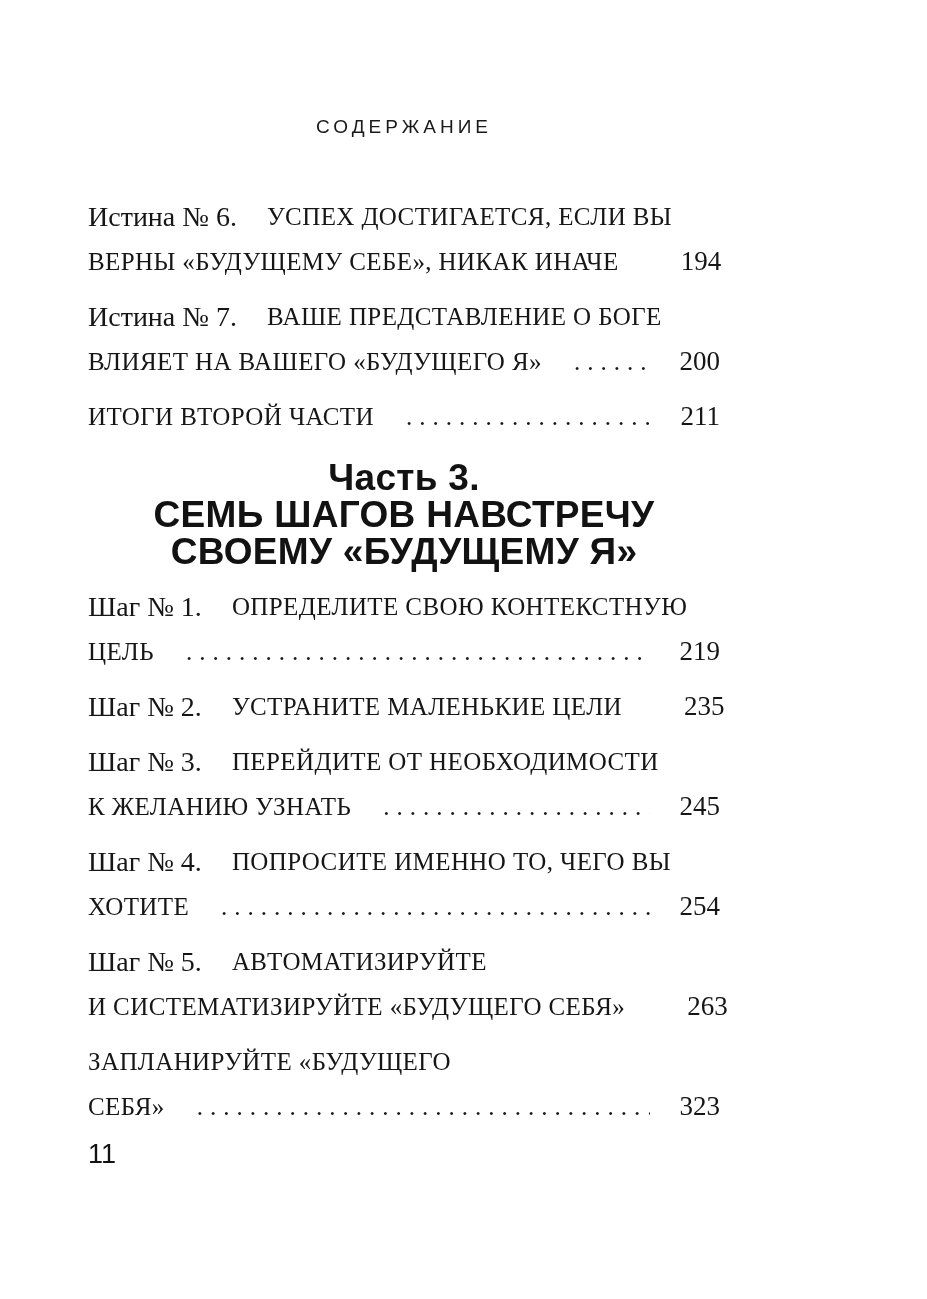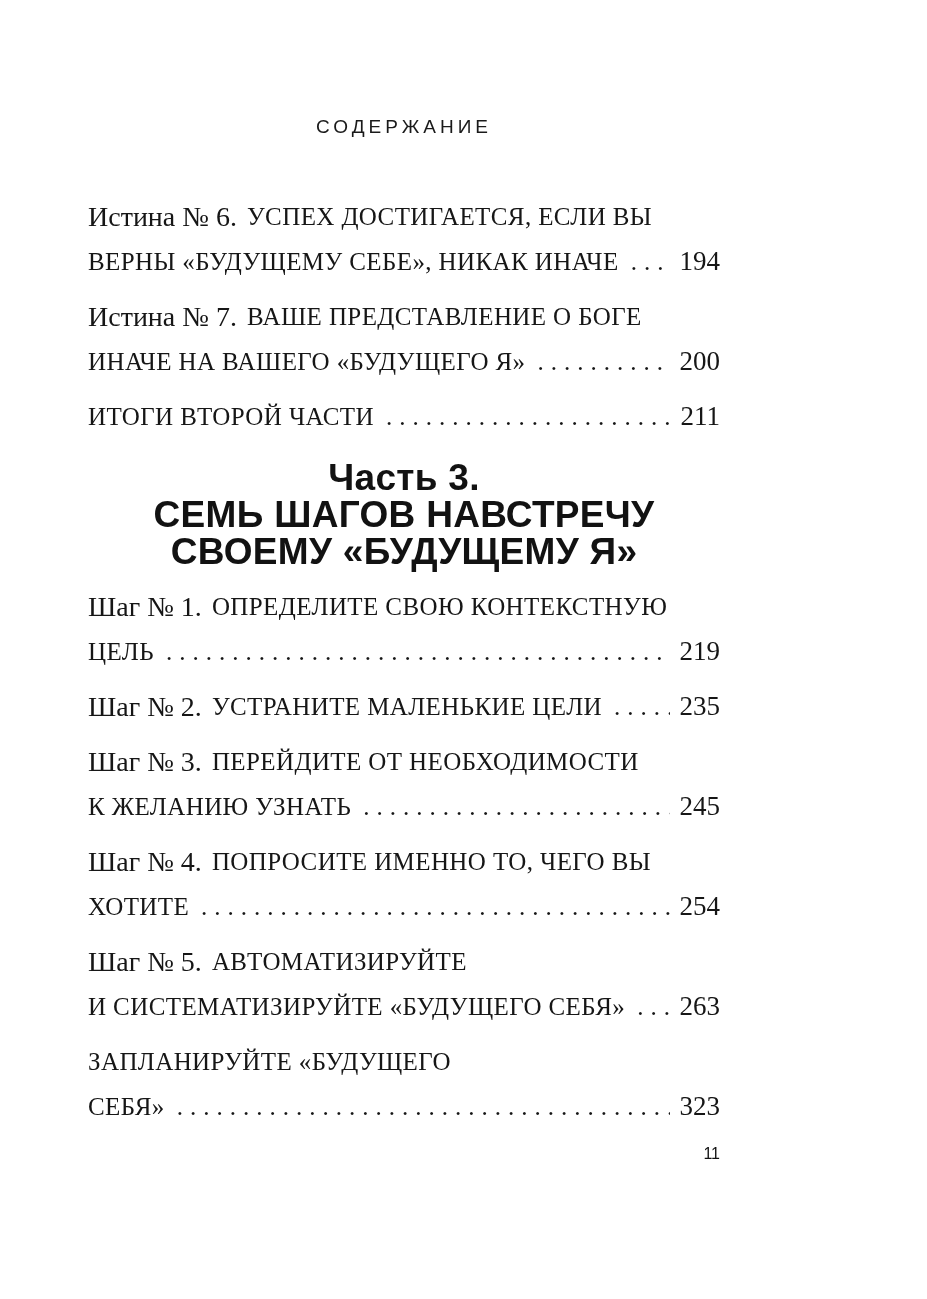--- a/index.html
+++ b/index.html
@@ -30,20 +30,21 @@
     color: #1a1a1a;
   }
   .entries-top { margin-top: 56px; }
   .entry { margin-bottom: 10px; }
   .line {
     display: flex;
     align-items: flex-start;
     font-size: 25px;
     line-height: 45px;
     white-space: pre;
+    gap: 20px;
   }
   .lbl {
     font-size: 28px;
     margin-right: 10px;
   }
   .lbl:empty { margin-right: 0; }
   .caps { letter-spacing: 0.4px; }
   .leader {
     flex: 1 1 0;
     min-width: 0;
@@ -61,23 +62,23 @@
     text-align: center;
     font-family: "Liberation Sans", "DejaVu Sans", sans-serif;
     font-weight: 700;
     font-size: 37px;
     line-height: 37px;
     color: #121212;
     letter-spacing: 0.3px;
   }
   .footer-pagenum {
     margin-top: 8px;
-    text-align: right;
+    text-align: left;
     font-family: "Liberation Sans", "DejaVu Sans", sans-serif;
-    font-size: 16px;
+    font-size: 27px;
     line-height: 30px;
     color: #121212;
   }
 </style>
 </head>
 <body>
 
 <div class="page">
   <div class="content">
 
@@ -92,21 +93,21 @@
         <div class="line">
           <span class="caps">ВЕРНЫ «БУДУЩЕМУ СЕБЕ», НИКАК ИНАЧЕ</span><span class="leader">................................................................................</span><span class="pagenum">194</span>
         </div>
       </div>
 
       <div class="entry">
         <div class="line">
           <span class="lbl">Истина № 7.</span><span class="caps">ВАШЕ ПРЕДСТАВЛЕНИЕ О БОГЕ</span>
         </div>
         <div class="line">
-          <span class="caps">ИНАЧЕ НА ВАШЕГО «БУДУЩЕГО Я»</span><span class="leader">................................................................................</span><span class="pagenum">200</span>
+          <span class="caps">ВЛИЯЕТ НА ВАШЕГО «БУДУЩЕГО Я»</span><span class="leader">................................................................................</span><span class="pagenum">200</span>
         </div>
       </div>
 
       <div class="entry">
         <div class="line">
           <span class="caps">ИТОГИ ВТОРОЙ ЧАСТИ</span><span class="leader">................................................................................</span><span class="pagenum">211</span>
         </div>
       </div>
 
     </div>

